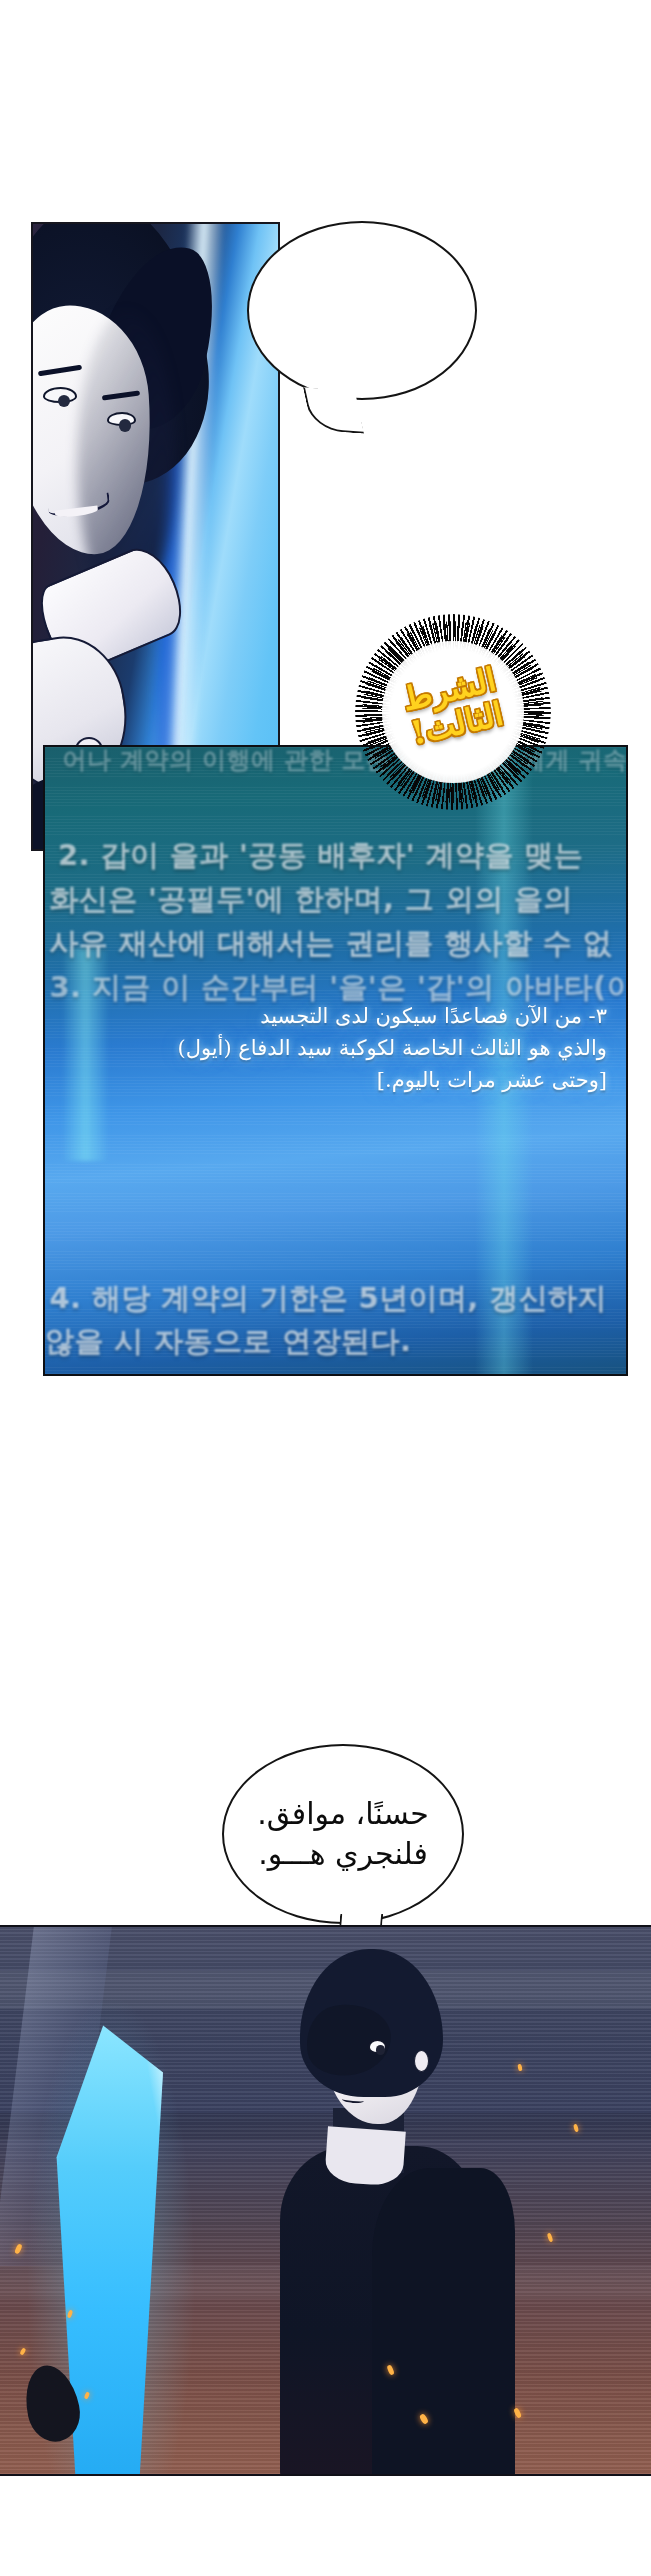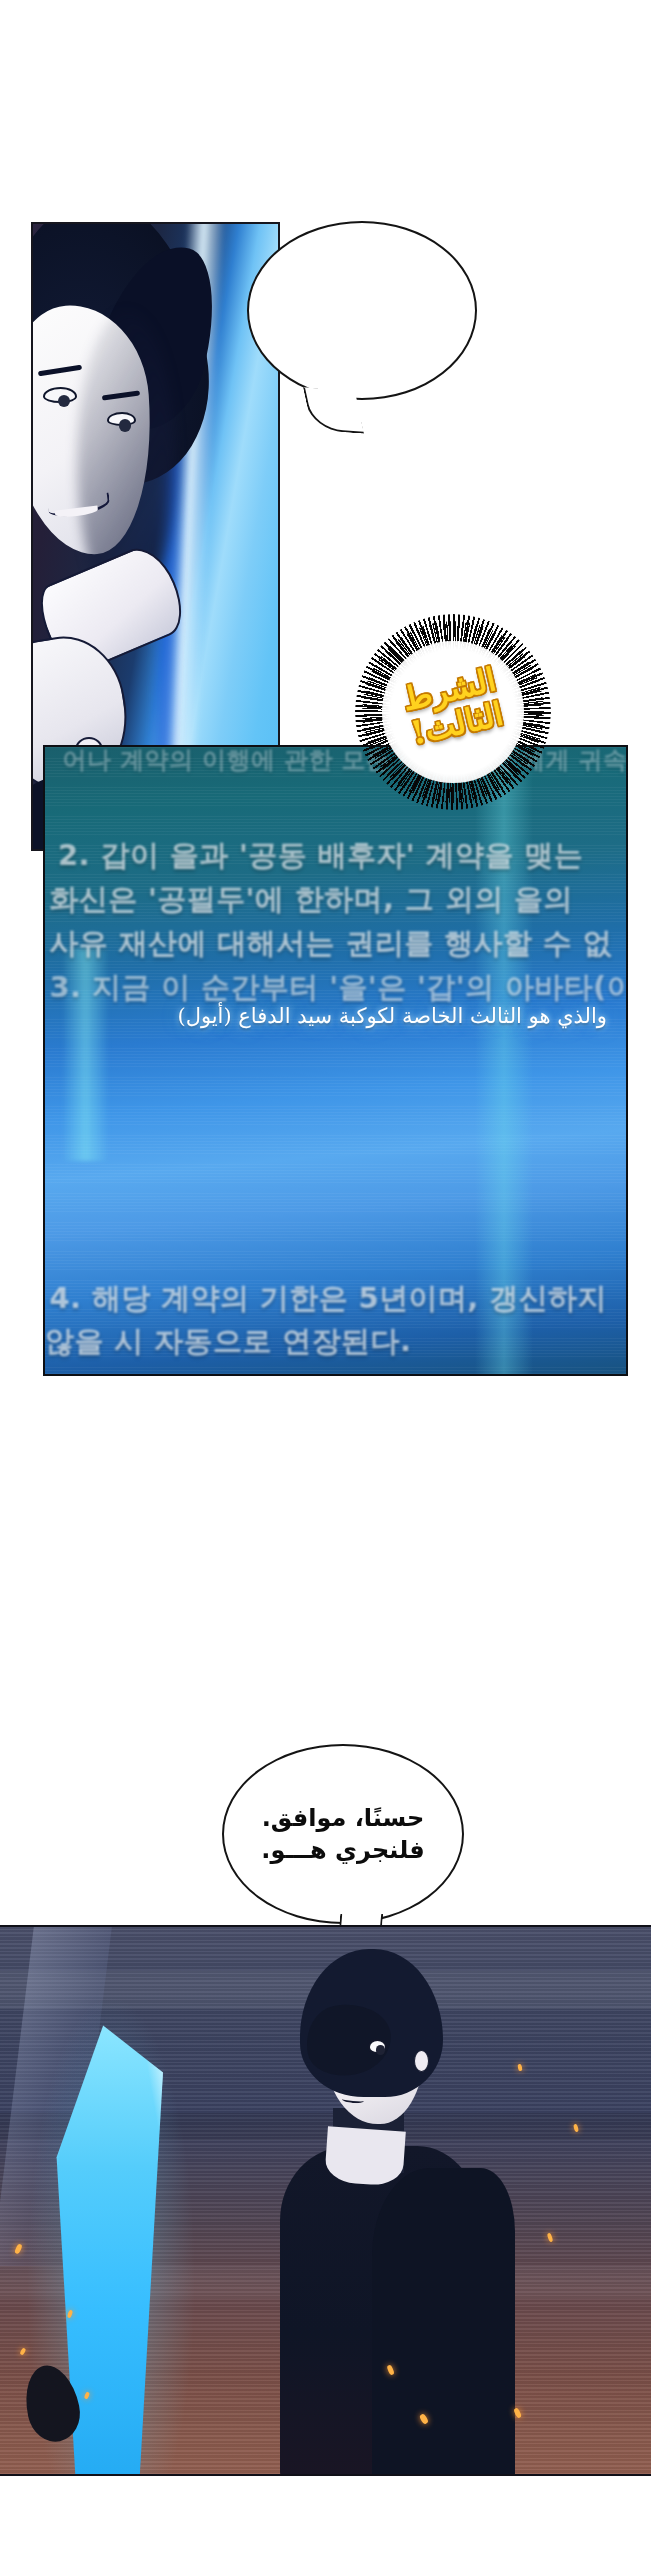--- a/index.html
+++ b/index.html
@@ -327,21 +327,21 @@
     background: #ffffff;
     border-left: 2.9px solid #141414;
     border-bottom: 2.9px solid #141414;
     border-radius: 0 0 0 60%;
     transform: skewX(16deg) rotate(4deg);
   }
   #bubble-2 {
     left: 222px; top: 1744px;
     width: 242px; height: 180px;
   }
-  #bubble-2 .bubble-text { font-size: 24px; font-weight: 700; }
+  #bubble-2 .bubble-text { font-size: 30px; font-weight: 400; }
   #bubble-2 .bubble-tail {
     position: absolute;
     left: 48%; bottom: -43px;
     width: 43px; height: 51px;
     background: #ffffff;
     border-left: 2.9px solid #141414;
     border-right: 2.9px solid #141414;
     border-radius: 0 0 42% 42%;
     transform: skewX(-5deg);
   }
@@ -550,21 +550,23 @@
 
     <div class="ct-ko l0">어나 계약의 이행에 관한 모든 권한은 '갑'에게 귀속된다.</div>
     <div class="ct-ko l1">2. 갑이 을과 '공동 배후자' 계약을 맺는</div>
     <div class="ct-ko l2">화신은 '공필두'에 한하며, 그 외의 을의</div>
     <div class="ct-ko l3">사유 재산에 대해서는 권리를 행사할 수 없</div>
     <div class="ct-ko l4">3. 지금 이 순간부터 '을'은 '갑'의 아바타(이…</div>
     <div class="ct-ko l5">4. 해당 계약의 기한은 5년이며, 갱신하지</div>
     <div class="ct-ko l6">않을 시 자동으로 연장된다.</div>
 
     <div class="ct-ar">
+      <div>٣- من الآن فصاعدًا سيكون لدى التجسيد</div>
       <div>والذي هو الثالث الخاصة لكوكبة سيد الدفاع (أيول)</div>
+      <div>[وحتى عشر مرات باليوم.]</div>
     </div>
   </div>
 
   <div class="starburst">
     <div class="sb-spikes"></div>
     <div class="sb-spikes2"></div>
     <div class="sb-core"></div>
     <div class="sb-text">
       <span>الشرط</span>
       <span class="ln2">الثالث!</span>

